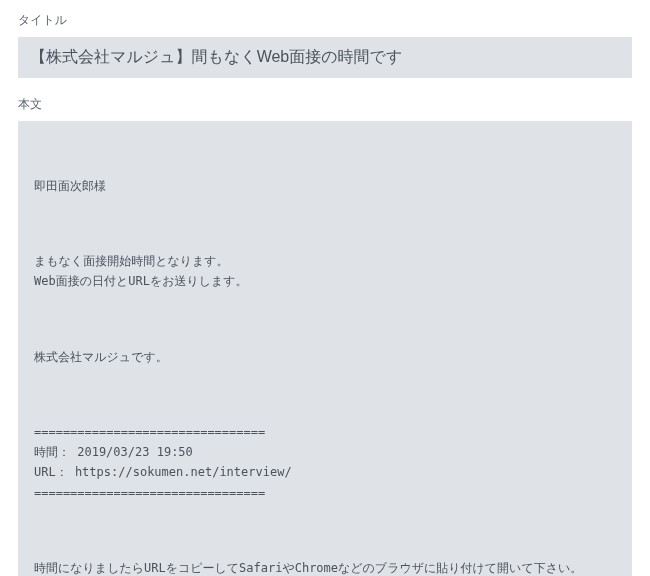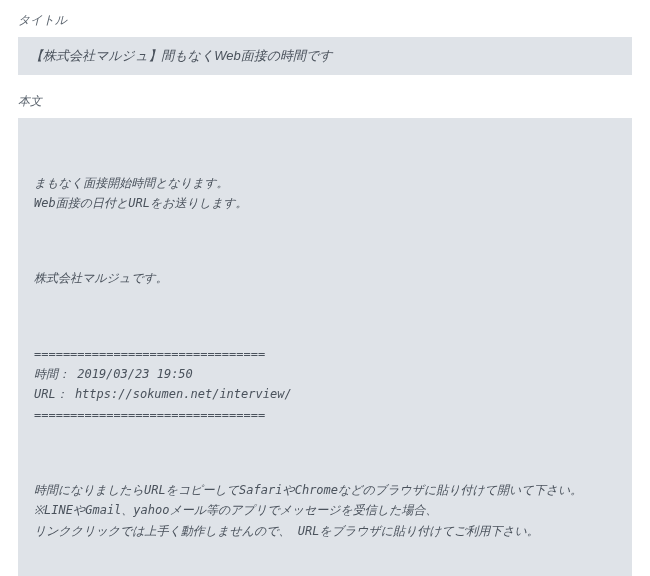--- a/index.html
+++ b/index.html
@@ -1,33 +1,33 @@
 <!DOCTYPE html>
 <html><head>
 <meta charset="utf-8">
 <style>
-  * { box-sizing: border-box; margin: 0; padding: 0; font-style: italic; }
+  * { box-sizing: border-box; margin: 0; padding: 0; }
   body {
     background: #ffffff;
     font-family: "Hiragino Kaku Gothic Pro", "Meiryo", sans-serif;
     font-size: 12px;
     color: #5b646e;
     width: 650px;
     padding: 12px 18px 18px 18px;
   }
   .section-label {
     font-size: 12px;
     color: #5b646e;
     margin-bottom: 8px;
   }
   .title-bar {
     background: #dfe3e8;
     color: #4a525c;
     padding: 10px 12px;
-    font-size: 13px;
+    font-size: 16px;
     margin-bottom: 18px;
   }
   .body-box {
     background: #dfe3e8;
     color: #4a525c;
     padding: 14px 16px 20px 16px;
     font-size: 12px;
     line-height: 1.7;
     font-family: "Menlo", "Consolas", "Monaco", monospace, "Hiragino Kaku Gothic Pro", "Meiryo", sans-serif;
     white-space: pre-wrap;
@@ -39,20 +39,21 @@
 </head>
 <body>
 
 <div class="section-label">タイトル</div>
 
 <div class="title-bar">【株式会社マルジュ】間もなくWeb面接の時間です</div>
 
 <div class="section-label">本文</div>
 
 <div class="body-box">
+  <div class="para">即田面次郎様</div>
   <div class="para">まもなく面接開始時間となります。
 Web面接の日付とURLをお送りします。</div>
   <div class="para">株式会社マルジュです。</div>
   <div class="para">================================
 時間： 2019/03/23 19:50
 URL： https://sokumen.net/interview/
 ================================</div>
   <div class="para">時間になりましたらURLをコピーしてSafariやChromeなどのブラウザに貼り付けて開いて下さい。
 ※LINEやGmail、yahooメール等のアプリでメッセージを受信した場合、
 リンククリックでは上手く動作しませんので、 URLをブラウザに貼り付けてご利用下さい。</div>

